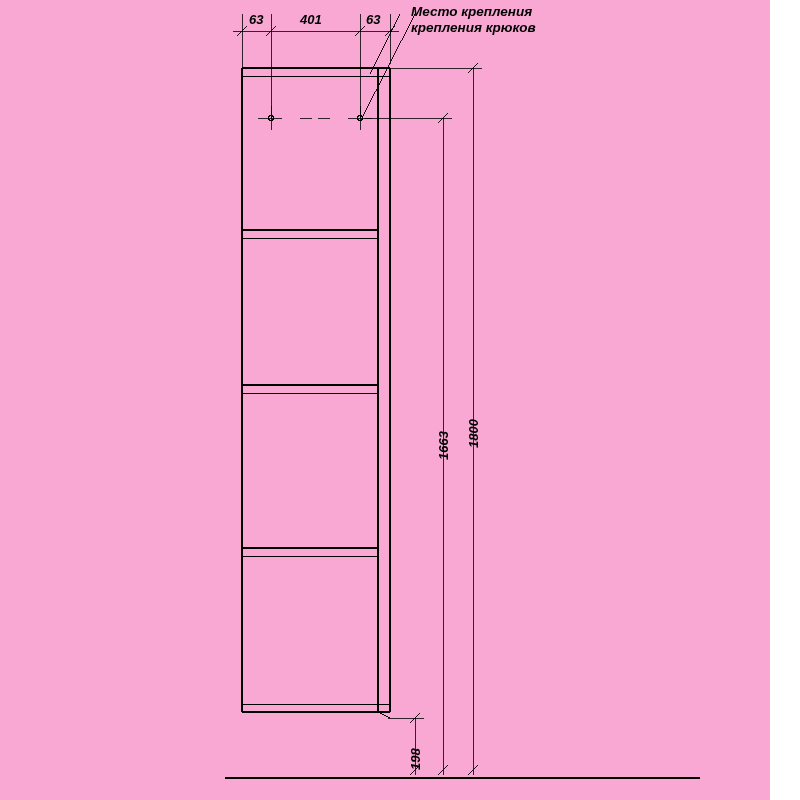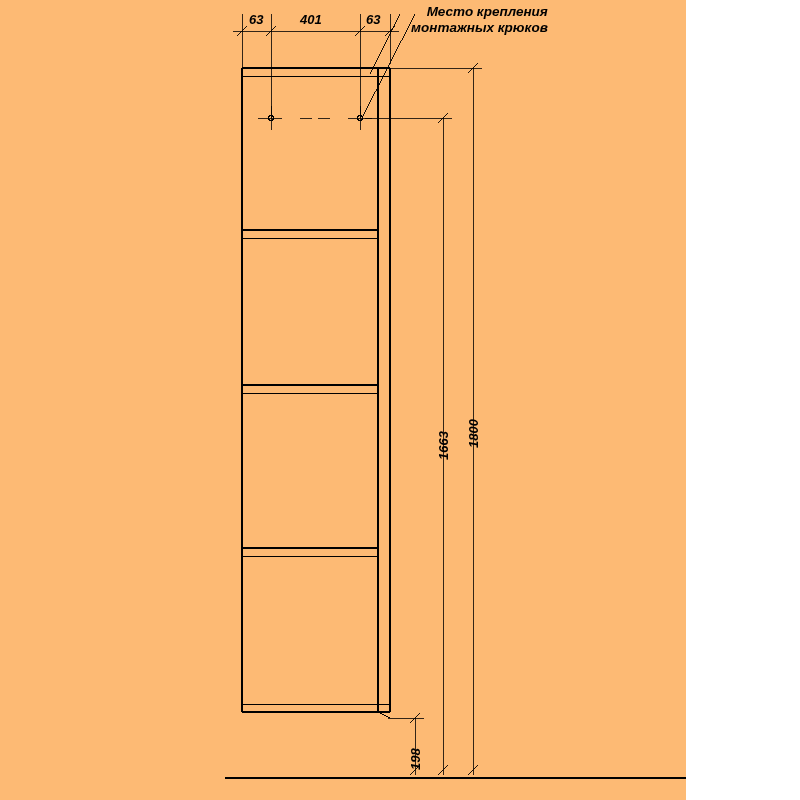--- a/index.html
+++ b/index.html
@@ -2,26 +2,25 @@
 <html><head>
 <meta charset="utf-8">
 <style>
   html, body {
     margin: 0;
     padding: 0;
     background: #ffffff;
   }
   #canvas {
     position: relative;
-    width: 686px;
+    width: 770px;
     height: 800px;
-    background: #fdba74;
+    background: #f9a8d4;
     font-family: "Liberation Sans", sans-serif;
     overflow: hidden;
-    text-align: right;
   }
   .dim-label {
     position: absolute;
     font-family: "Liberation Sans", sans-serif;
     font-size: 13px;
     font-style: italic;
     font-weight: bold;
     color: #000000;
     white-space: nowrap;
   }
@@ -121,21 +120,21 @@
       <line x1="410" y1="723" x2="420" y2="713" stroke-width="0.9"></line>
       <line x1="410" y1="775" x2="420" y2="765" stroke-width="0.9"></line>
 
       <line x1="388" y1="718" x2="424" y2="718" stroke-width="0.8"></line>
 
     </g>
   </svg>
 
   <div class="note" style="left:411px; top:4px;">
     <div>Место крепления</div>
-    <div>монтажных крюков</div>
+    <div>крепления крюков</div>
   </div>
 
   <div class="dim-label" style="left:249px; top:12px;">63</div>
 
   <div class="dim-label" style="left:300px; top:12px;">401</div>
 
   <div class="dim-label" style="left:366px; top:12px;">63</div>
 
   <div class="dim-label vert" style="left:436px; top:460px; transform: rotate(-90deg);">1663</div>
 

